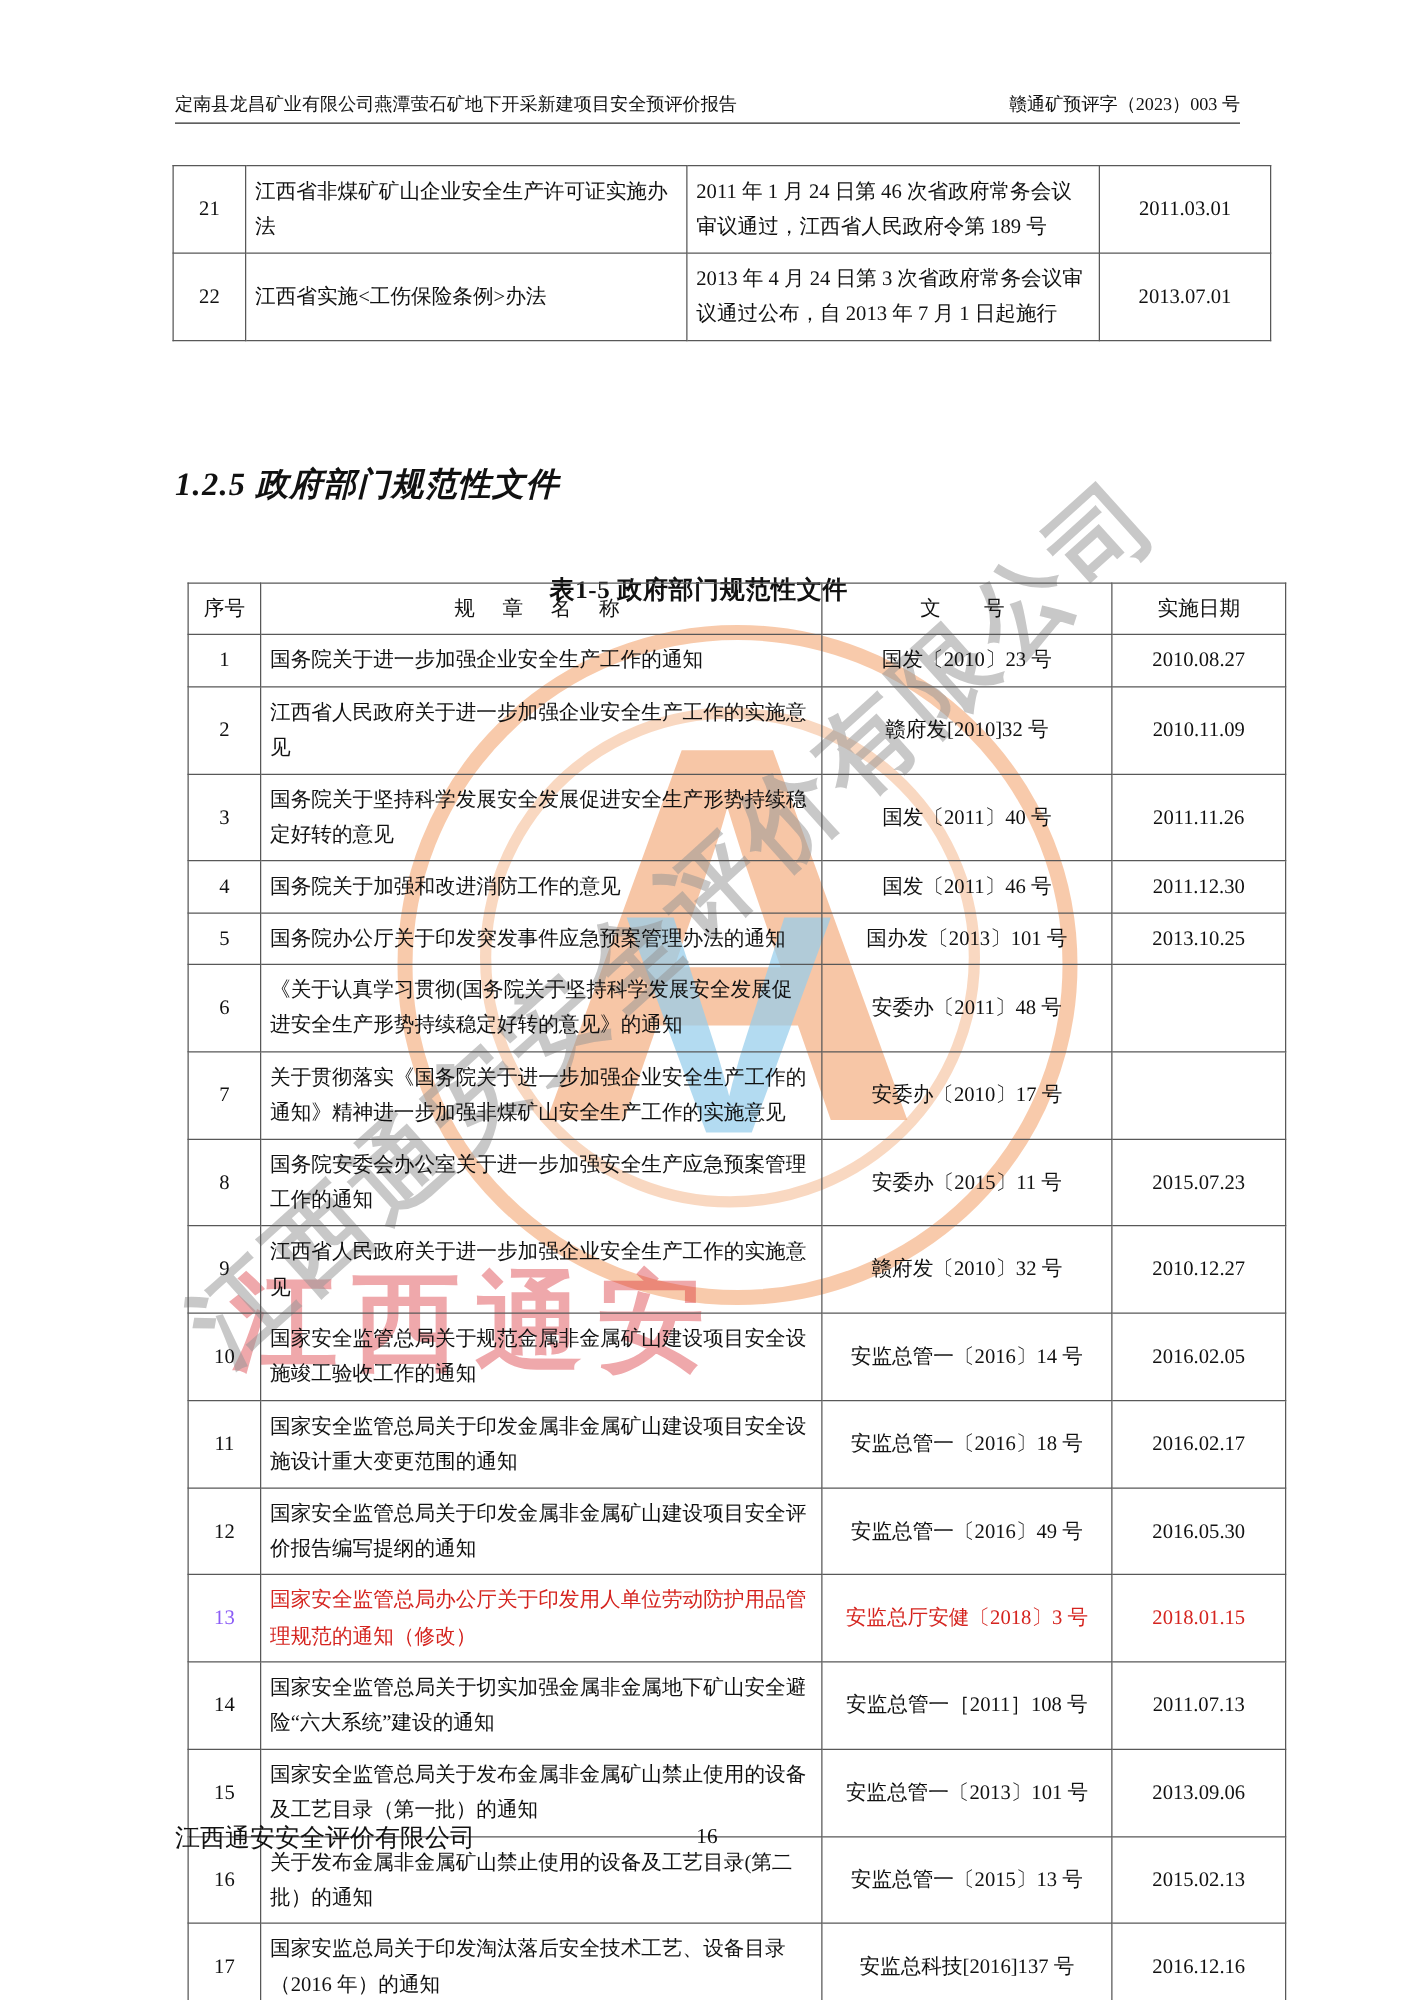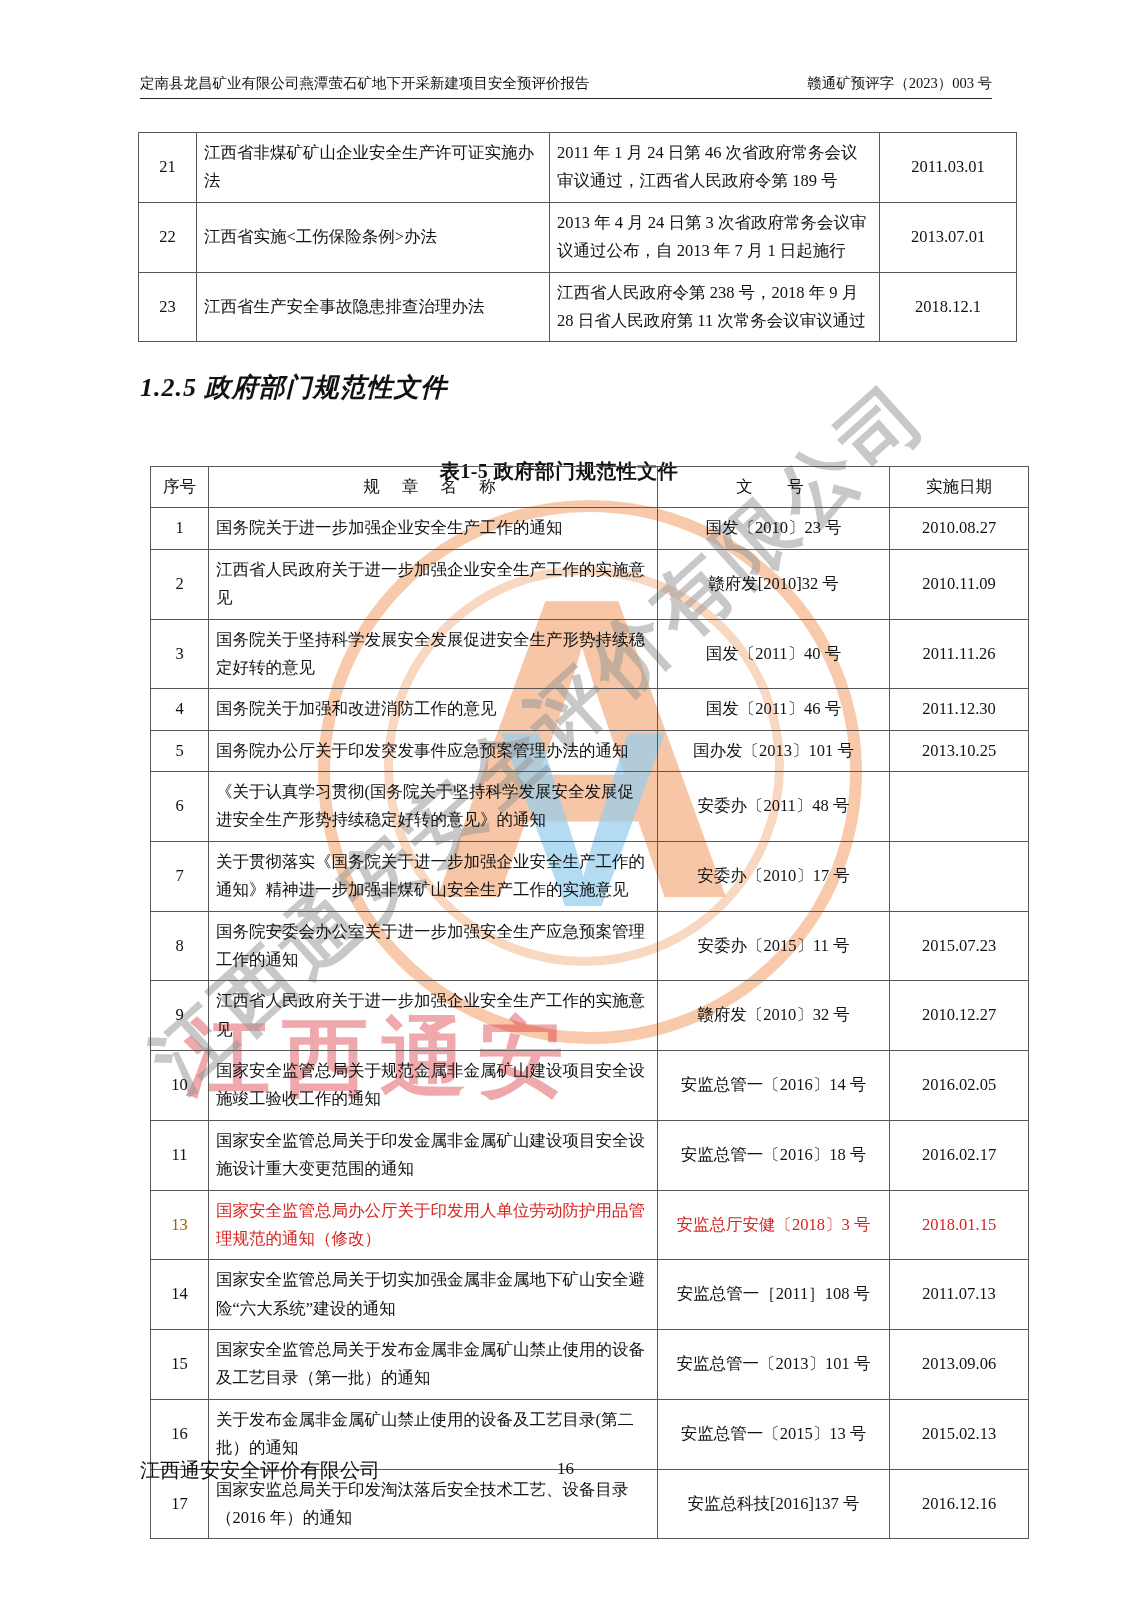--- a/index.html
+++ b/index.html
@@ -182,21 +182,21 @@
     top: 466px;
     width: 818px;
   }
   #table-main .c-name { width: 432px; }
   #table-main .c-doc  { width: 215px; }
   #table-main .c-date { width: 124px; }
   #table-main thead td { text-align: center; }
   #table-main .hd-name { letter-spacing: 9px; padding-left: 9px; }
   #table-main .hd-doc  { letter-spacing: 9px; padding-left: 9px; }
   .red-row td { color: #d5241f; }
-  .red-row td.c-num { color: #a16207; }
+  .red-row td.c-num { color: #8b5cf6; }
 
   .footer-left {
     position: absolute;
     left: 140px;
     top: 1457px;
     font-size: 20px;
   }
   .footer-page {
     position: absolute;
     left: 0;
@@ -237,26 +237,20 @@
           <td class="c-name">江西省非煤矿矿山企业安全生产许可证实施办法</td>
           <td class="c-doc">2011 年 1 月 24 日第 46 次省政府常务会议审议通过，江西省人民政府令第 189 号</td>
           <td class="c-date">2011.03.01</td>
         </tr>
         <tr>
           <td class="c-num">22</td>
           <td class="c-name">江西省实施&lt;工伤保险条例&gt;办法</td>
           <td class="c-doc">2013 年 4 月 24 日第 3 次省政府常务会议审议通过公布，自 2013 年 7 月 1 日起施行</td>
           <td class="c-date">2013.07.01</td>
         </tr>
-        <tr>
-          <td class="c-num">23</td>
-          <td class="c-name">江西省生产安全事故隐患排查治理办法</td>
-          <td class="c-doc">江西省人民政府令第 238 号，2018 年 9 月 28 日省人民政府第 11 次常务会议审议通过</td>
-          <td class="c-date">2018.12.1</td>
-        </tr>
       </tbody>
     </table>
 
     <div class="sec-heading">1.2.5 政府部门规范性文件</div>
 
     <div class="tbl-caption">表1-5  政府部门规范性文件</div>
 
     <table class="doc" id="table-main">
       <thead>
         <tr>
@@ -326,20 +320,26 @@
             <td class="c-name">国家安全监管总局关于规范金属非金属矿山建设项目安全设施竣工验收工作的通知</td>
             <td class="c-doc">安监总管一〔2016〕14 号</td>
             <td class="c-date">2016.02.05</td>
           </tr>
           <tr>
             <td class="c-num">11</td>
             <td class="c-name">国家安全监管总局关于印发金属非金属矿山建设项目安全设施设计重大变更范围的通知</td>
             <td class="c-doc">安监总管一〔2016〕18 号</td>
             <td class="c-date">2016.02.17</td>
           </tr>
+          <tr>
+            <td class="c-num">12</td>
+            <td class="c-name">国家安全监管总局关于印发金属非金属矿山建设项目安全评价报告编写提纲的通知</td>
+            <td class="c-doc">安监总管一〔2016〕49 号</td>
+            <td class="c-date">2016.05.30</td>
+          </tr>
           <tr class="red-row">
             <td class="c-num">13</td>
             <td class="c-name">国家安全监管总局办公厅关于印发用人单位劳动防护用品管理规范的通知（修改）</td>
             <td class="c-doc">安监总厅安健〔2018〕3 号</td>
             <td class="c-date">2018.01.15</td>
           </tr>
           <tr>
             <td class="c-num">14</td>
             <td class="c-name">国家安全监管总局关于切实加强金属非金属地下矿山安全避险“六大系统”建设的通知</td>
             <td class="c-doc">安监总管一［2011］108 号</td>

